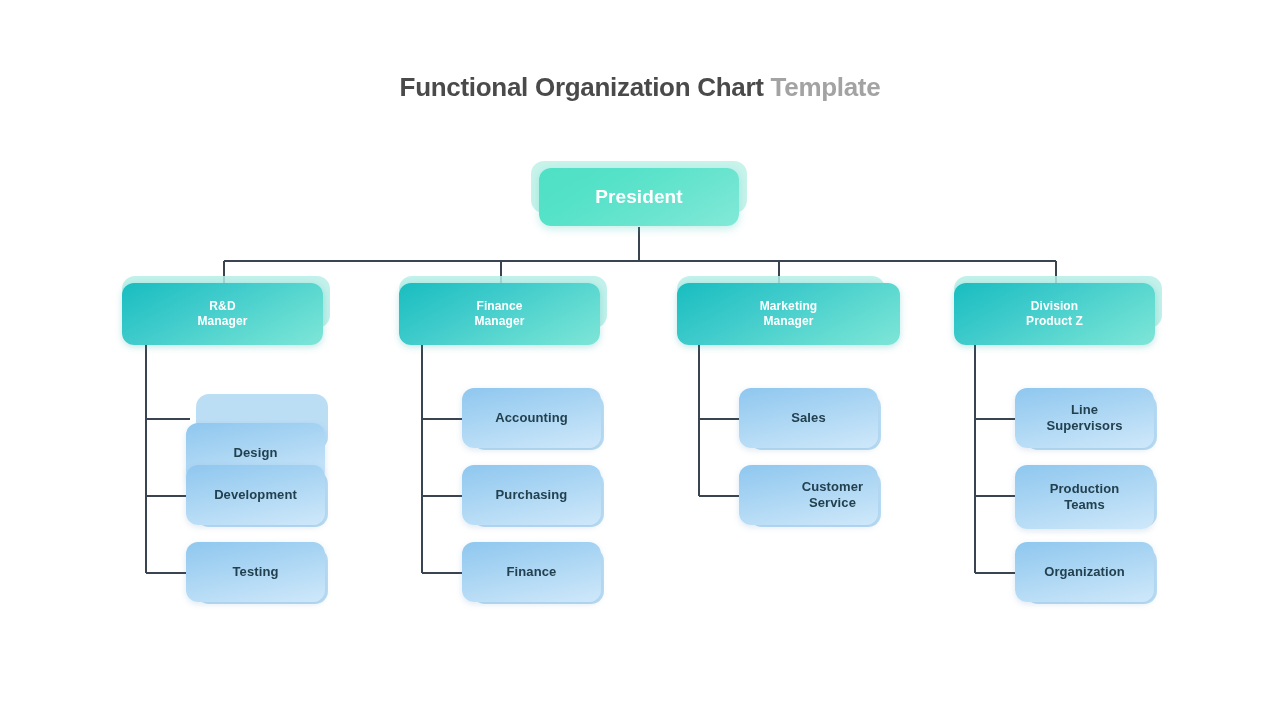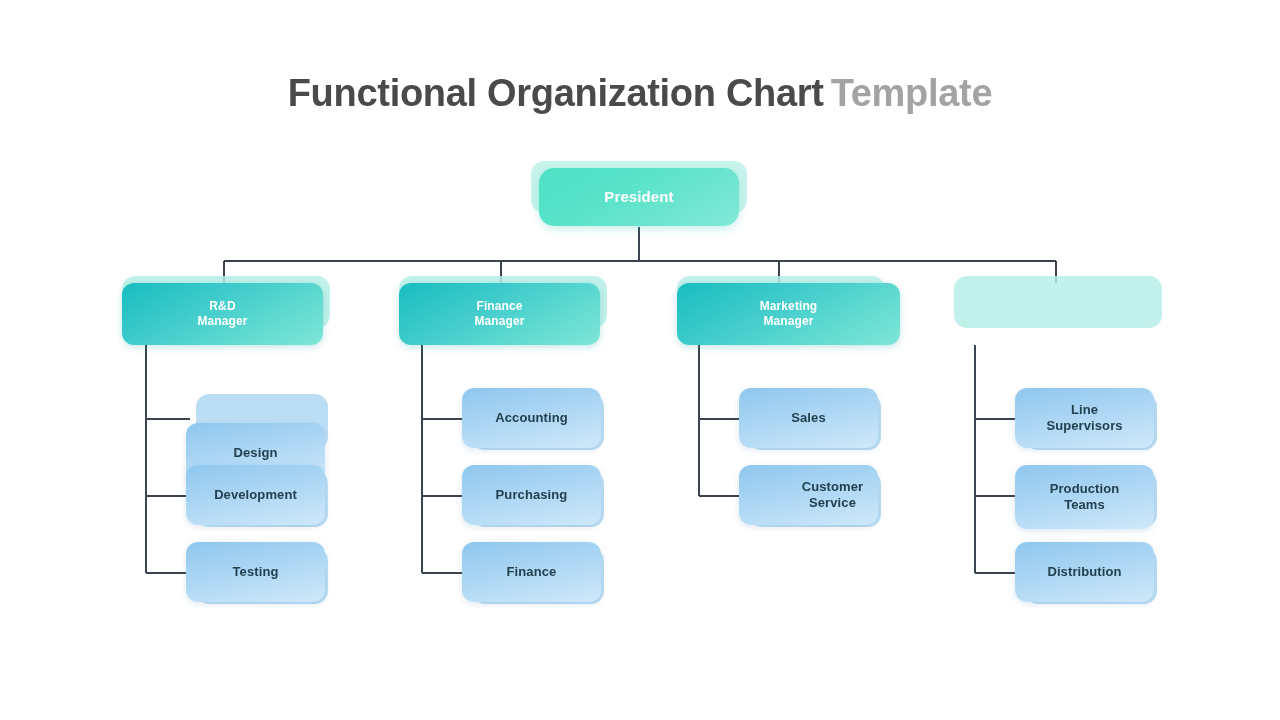--- a/index.html
+++ b/index.html
@@ -20,21 +20,21 @@
     background: #ffffff;
   }
 
   
   #chart-title {
     position: absolute;
     top: 72px;
     left: 0;
     width: 1280px;
     text-align: center;
-    font-size: 38px;
+    font-size: 26px;
     font-weight: bold;
     letter-spacing: -0.3px;
     white-space: nowrap;
   }
   #chart-title .title-main  { color: #4a4a4a; }
   #chart-title .title-accent{ color: #a3a3a3; padding-left: 7px; }
 
   
   #connectors {
     position: absolute;
@@ -76,28 +76,27 @@
                 #7fe5d8 100%);
     box-shadow: 0 2px 7px rgba(24,160,160,0.26);
   }
   .shadow-teal {
     border-radius: 13px;
     background: #b6eee6;
     opacity: 0.85;
   }
 
   .node-president {
-    font-size: 15px;
+    font-size: 19px;
     background: linear-gradient(150deg,
                 #4fe0c6 0%,
                 #54e2c8 30%,
                 #6ae4cf 65%,
                 #83e9d8 100%);
     box-shadow: 0 3px 9px rgba(50,200,180,0.28);
-    border-radius: 15px;
   }
   .shadow-president { background: #bdf1e7; }
 
   
   .node-blue {
     border-radius: 12px;
     color: #23404f;
     font-size: 13px;
     font-weight: bold;
     letter-spacing: 0.1px;
@@ -165,20 +164,22 @@
 
   <div class="node-shadow shadow-teal" style="left:399px; top:276px; width:208px; height:52px;"></div>
   <div class="node node-teal" style="left:399px; top:283px; width:201px; height:62px;">Finance
 Manager</div>
 
   <div class="node-shadow shadow-teal" style="left:677px; top:276px; width:208px; height:52px;"></div>
   <div class="node node-teal" style="left:677px; top:283px; width:223px; height:62px;">Marketing
 Manager</div>
 
   <div class="node-shadow shadow-teal" style="left:954px; top:276px; width:208px; height:52px;"></div>
+  <div class="node node-teal" style="left:954px; top:283px; width:201px; height:62px;">Division
+Product Z</div>
 
   <div class="node-shadow shadow-blue" style="left:196px; top:394px; width:132px; height:56px;"></div>
   <div class="node node-blue" style="left:186px; top:388px; width:139px; height:60px;margin-top:35px;">Design</div>
 
   <div class="node-shadow shadow-blue" style="left:196px; top:471px; width:132px; height:56px;"></div>
   <div class="node node-blue" style="left:186px; top:465px; width:139px; height:60px;">Development</div>
 
   <div class="node-shadow shadow-blue" style="left:196px; top:548px; width:132px; height:56px;"></div>
   <div class="node node-blue" style="left:186px; top:542px; width:139px; height:60px;">Testing</div>
 
@@ -200,15 +201,15 @@
 
   <div class="node-shadow shadow-blue" style="left:1025px; top:394px; width:132px; height:56px;"></div>
   <div class="node node-blue" style="left:1015px; top:388px; width:139px; height:60px;">Line
 Supervisors</div>
 
   <div class="node-shadow shadow-blue" style="left:1025px; top:471px; width:132px; height:56px;"></div>
   <div class="node node-blue" style="left:1015px; top:465px; width:139px; height:64px;">Production
 Teams</div>
 
   <div class="node-shadow shadow-blue" style="left:1025px; top:548px; width:132px; height:56px;"></div>
-  <div class="node node-blue" style="left:1015px; top:542px; width:139px; height:60px;">Distribution</div>
+  <div class="node node-blue" style="left:1015px; top:542px; width:139px; height:60px;">Organization</div>
 
 </div>
 
 </body></html>

